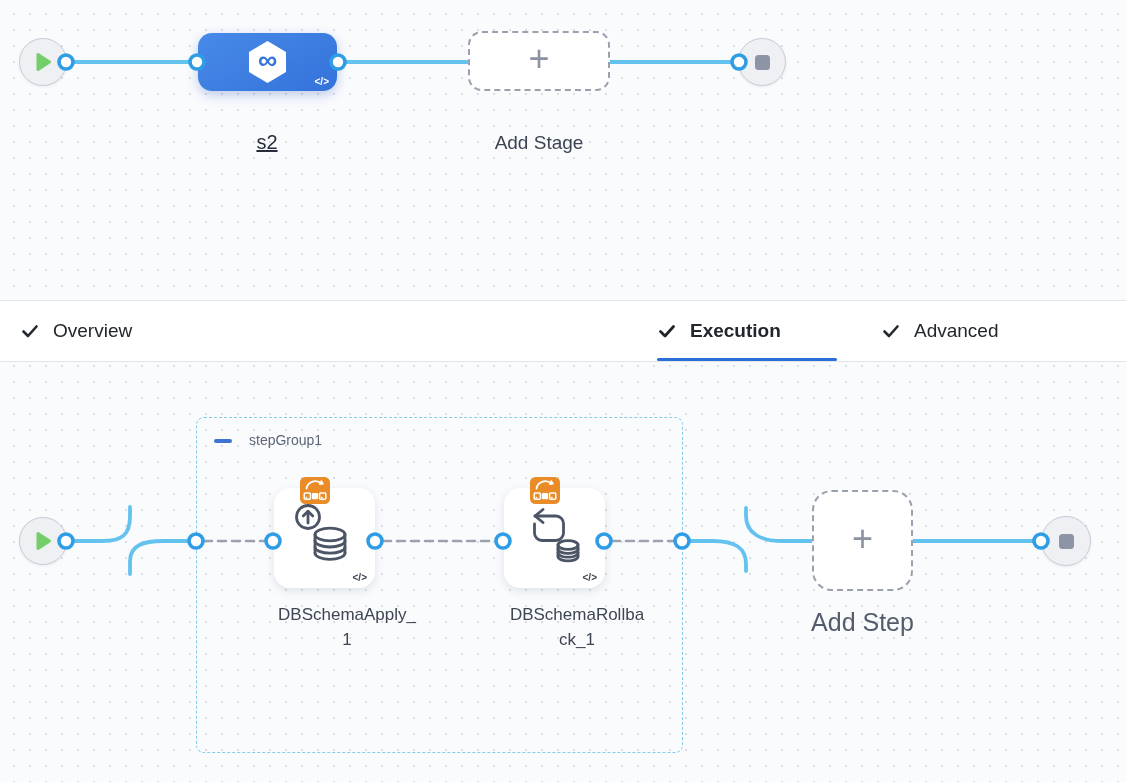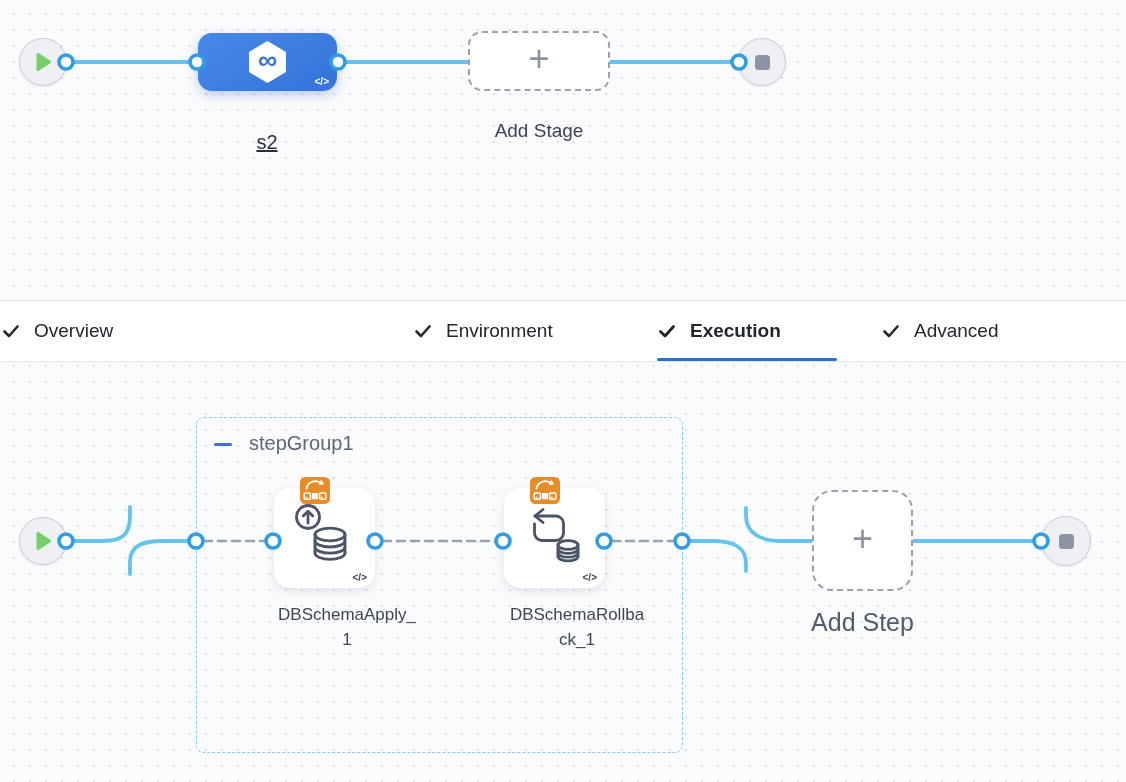--- a/index.html
+++ b/index.html
@@ -48,51 +48,51 @@
     position:absolute; background:#ffffff; border:2.5px dashed #9aa0ad; z-index:3;
     display:flex; align-items:center; justify-content:center;
   }
   .add-stage-box { left:468px; top:31px; width:142px; height:60px; border-radius:14px; }
   .add-step-box  { left:812px; top:490px; width:101px; height:101px; border-radius:20px; }
   .plus-glyph { color:#8b92a2; font-size:36px; font-weight:400; line-height:1; margin-top:-4px; }
 
   
   .node-label { position:absolute; text-align:center; z-index:3; }
   .s2-label        { left:197px; top:131px; width:140px; font-size:20px; color:#272c3a;text-decoration:underline; }
-  .add-stage-label { left:468px; top:120px; width:142px; font-size:19px; color:#3c4352; }
+  .add-stage-label { left:468px; top:132px; width:142px; font-size:19px; color:#3c4352; }
   .step-label      { top:602px; width:138px; font-size:17px; line-height:25px; color:#3e4553; word-break:break-all;margin-left:23px; }
   .apply-label     { left:255px; }
   .rollback-label  { left:485px; }
   .add-step-label  { left:792px; top:608px; width:141px; font-size:25px; color:#545c6c; }
 
   
   .tab-bar {
     position:absolute; left:0; top:300px; width:1126px; height:62px; z-index:4;
     background:#ffffff; border-top:1px solid #e3e6eb; border-bottom:1px solid #e3e6eb;
   }
   .tab { position:absolute; top:0; bottom:0; display:flex; align-items:center; gap:13px;
          font-size:19px; color:#22272e; cursor:pointer; }
-  .tab-overview    { left:1px; }
+  .tab-overview    { left:20px; }
   .tab-service     { left:231px; }
   .tab-environment { left:413px; }
   .tab-execution   { left:657px; width:180px; justify-content:flex-start; font-weight:700; }
   .tab-advanced    { left:881px; }
   .tab.active::after {
     content:""; position:absolute; left:0; right:0; bottom:0; height:3px;
     background:#2a6fd6; border-radius:2px;
   }
 
   
   .step-group {
     position:absolute; left:196px; top:417px; width:487px; height:336px;
     border:1.5px dashed #85cceb; border-radius:8px; z-index:2;
   }
   .group-header { position:absolute; left:17px; top:14px; display:flex; align-items:center; gap:17px; }
   .collapse-minus { width:18px; height:3.5px; border-radius:2px; background:#3b74d3; margin-top:2px; }
-  .group-title { font-size:20px; color:#5d6678; }
+  .group-title { font-size:14px; color:#5d6678; }
 
   
   .step-card {
     position:absolute; top:488px; width:101px; height:100px; border-radius:16px;
     background:#ffffff; box-shadow:0 3px 10px rgba(34,52,96,.13); z-index:3;
   }
   .card-apply    { left:274px; }
   .card-rollback { left:504px; }
   .step-badge { position:absolute; left:26px; top:-11px; }
   .step-main-icon { position:absolute; left:18px; top:15px; }
@@ -144,26 +144,20 @@
     <div class="stop-square"></div>
   </div>
 
   <div class="tab-bar">
     <div class="tab tab-overview">
       <svg width="20" height="20" viewBox="0 0 20 20">
           <polyline points="3.5,10.5 8,15 16.5,5.5" fill="none" stroke="#23282e" stroke-width="2.6" stroke-linecap="round" stroke-linejoin="round"></polyline>
         </svg>
       <span>Overview</span>
     </div>
-    <div class="tab tab-environment">
-      <svg width="20" height="20" viewBox="0 0 20 20">
-          <polyline points="3.5,10.5 8,15 16.5,5.5" fill="none" stroke="#23282e" stroke-width="2.6" stroke-linecap="round" stroke-linejoin="round"></polyline>
-        </svg>
-      <span>Environment</span>
-    </div>
     <div class="tab tab-execution active">
       <svg width="20" height="20" viewBox="0 0 20 20">
           <polyline points="3.5,10.5 8,15 16.5,5.5" fill="none" stroke="#1f2428" stroke-width="2.8" stroke-linecap="round" stroke-linejoin="round"></polyline>
         </svg>
       <span>Execution</span>
     </div>
     <div class="tab tab-advanced">
       <svg width="20" height="20" viewBox="0 0 20 20">
           <polyline points="3.5,10.5 8,15 16.5,5.5" fill="none" stroke="#23282e" stroke-width="2.6" stroke-linecap="round" stroke-linejoin="round"></polyline>
         </svg>

